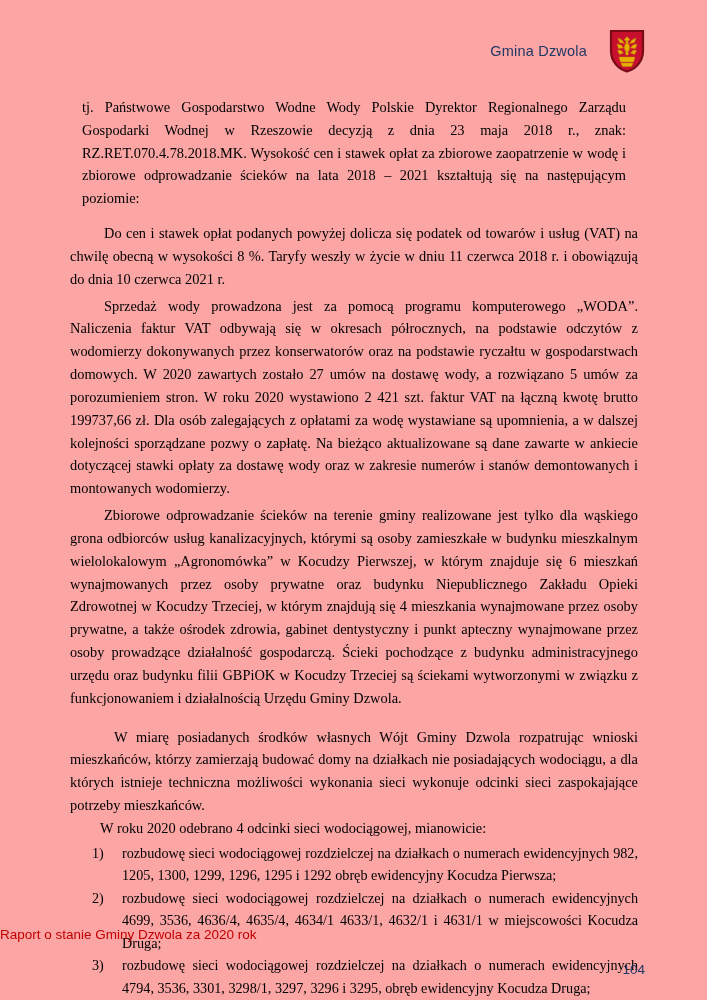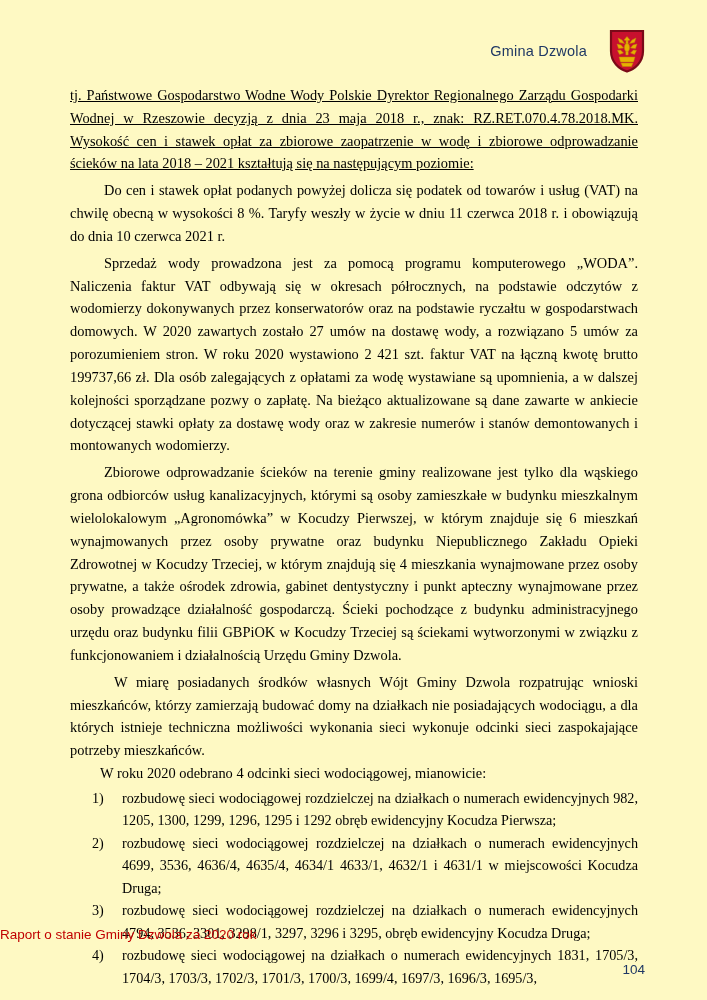--- a/index.html
+++ b/index.html
@@ -4,21 +4,21 @@
 <style>
   html, body {
     margin: 0;
     padding: 0;
     background: #ffffff;
   }
   .page {
     position: relative;
     width: 707px;
     height: 1000px;
-    background: #fef9c3;
+    background: #fca5a5;
     overflow: hidden;
     font-family: "Liberation Serif", "DejaVu Serif", serif;
     color: #000000;
   }
 
   
   .header {
     position: absolute;
     top: 24px;
     left: 70px;
@@ -54,22 +54,21 @@
     font-size: 14.4px;
     line-height: 1.585;
     text-align: justify;
     text-justify: inter-word;
     hyphens: none;
   }
   p.indent {
     text-indent: 34px;
   }
   p.tight {
-    margin: 0;
-    text-decoration: underline;
+    margin: 12px;
   }
 
   
   ul.bullets {
     margin: 2px 0 0 0;
     padding: 0 0 0 58px;
     list-style: none;
   }
   ul.bullets li {
     position: relative;
@@ -163,21 +162,21 @@
 
     <p class="just tight">tj. Państwowe Gospodarstwo Wodne Wody Polskie Dyrektor Regionalnego Zarządu Gospodarki Wodnej w Rzeszowie decyzją z dnia 23 maja 2018 r., znak: RZ.RET.070.4.78.2018.MK. Wysokość cen i stawek opłat za zbiorowe zaopatrzenie w wodę i zbiorowe odprowadzanie ścieków na lata 2018 – 2021 kształtują się na następującym poziomie:</p>
 
 
     <p class="just indent" style="margin-top:4px;">Do cen i stawek opłat podanych powyżej dolicza się podatek od towarów i usług (VAT) na chwilę obecną w wysokości 8 %. Taryfy weszły w życie w dniu 11 czerwca 2018 r. i obowiązują do dnia 10 czerwca 2021 r.</p>
 
     <p class="just indent" style="margin-top:4px;">Sprzedaż wody prowadzona jest za pomocą programu komputerowego „WODA”. Naliczenia faktur  VAT odbywają się w okresach półrocznych, na podstawie odczytów z wodomierzy dokonywanych przez konserwatorów oraz na podstawie ryczałtu w gospodarstwach domowych. W 2020 zawartych zostało 27 umów na dostawę wody, a rozwiązano 5 umów za porozumieniem stron. W roku 2020 wystawiono 2 421 szt. faktur VAT na łączną kwotę brutto 199737,66 zł. Dla osób zalegających z opłatami za wodę wystawiane są upomnienia, a w dalszej kolejności  sporządzane pozwy o zapłatę. Na bieżąco aktualizowane są dane zawarte w ankiecie dotyczącej stawki opłaty za dostawę wody oraz w zakresie numerów i stanów demontowanych i montowanych wodomierzy.</p>
 
     <p class="just indent" style="margin-top:4px;">Zbiorowe odprowadzanie ścieków na terenie gminy realizowane jest tylko dla wąskiego grona odbiorców usług kanalizacyjnych, którymi są osoby zamieszkałe w budynku mieszkalnym wielolokalowym „Agronomówka” w Kocudzy Pierwszej, w którym znajduje się 6 mieszkań wynajmowanych przez osoby prywatne oraz budynku Niepublicznego Zakładu Opieki Zdrowotnej w Kocudzy Trzeciej, w którym znajdują się 4 mieszkania wynajmowane przez osoby prywatne, a także ośrodek zdrowia, gabinet dentystyczny i punkt apteczny wynajmowane przez osoby prowadzące działalność gospodarczą. Ścieki pochodzące z budynku administracyjnego urzędu oraz budynku filii GBPiOK w Kocudzy Trzeciej są ściekami wytworzonymi w związku z funkcjonowaniem i działalnością Urzędu Gminy Dzwola.</p>
 
-    <p class="just" style="margin-top:4px; text-indent:44px;">W miarę posiadanych środków własnych Wójt Gminy Dzwola rozpatrując wnioski mieszkańców, którzy zamierzają budować domy na działkach nie posiadających wodociągu, a dla których istnieje techniczna możliwości wykonania sieci wykonuje odcinki sieci zaspokajające potrzeby mieszkańców.</p>
+    <p class="just" style="margin-top:16px; text-indent:44px;">W miarę posiadanych środków własnych Wójt Gminy Dzwola rozpatrując wnioski mieszkańców, którzy zamierzają budować domy na działkach nie posiadających wodociągu, a dla których istnieje techniczna możliwości wykonania sieci wykonuje odcinki sieci zaspokajające potrzeby mieszkańców.</p>
 
     <p class="just" style="text-indent:30px;">W roku 2020 odebrano 4 odcinki sieci wodociągowej, mianowicie:</p>
 
     <ol class="numbered" style="margin-top:2px;">
       <li><span class="num">1)</span><span>rozbudowę sieci wodociągowej rozdzielczej na działkach o numerach ewidencyjnych 982, 1205, 1300, 1299, 1296, 1295 i 1292 obręb ewidencyjny Kocudza Pierwsza;</span></li>
       <li><span class="num">2)</span><span>rozbudowę sieci wodociągowej rozdzielczej na działkach o numerach ewidencyjnych 4699, 3536, 4636/4, 4635/4, 4634/1 4633/1, 4632/1 i 4631/1 w miejscowości Kocudza Druga;</span></li>
       <li><span class="num">3)</span><span>rozbudowę sieci wodociągowej rozdzielczej na działkach o numerach ewidencyjnych 4794, 3536, 3301, 3298/1, 3297, 3296 i 3295, obręb ewidencyjny Kocudza Druga;</span></li>
       <li><span class="num">4)</span><span>rozbudowę sieci wodociągowej na działkach o numerach ewidencyjnych 1831, 1705/3, 1704/3, 1703/3, 1702/3, 1701/3, 1700/3, 1699/4, 1697/3, 1696/3, 1695/3,</span></li>
     </ol>
 

